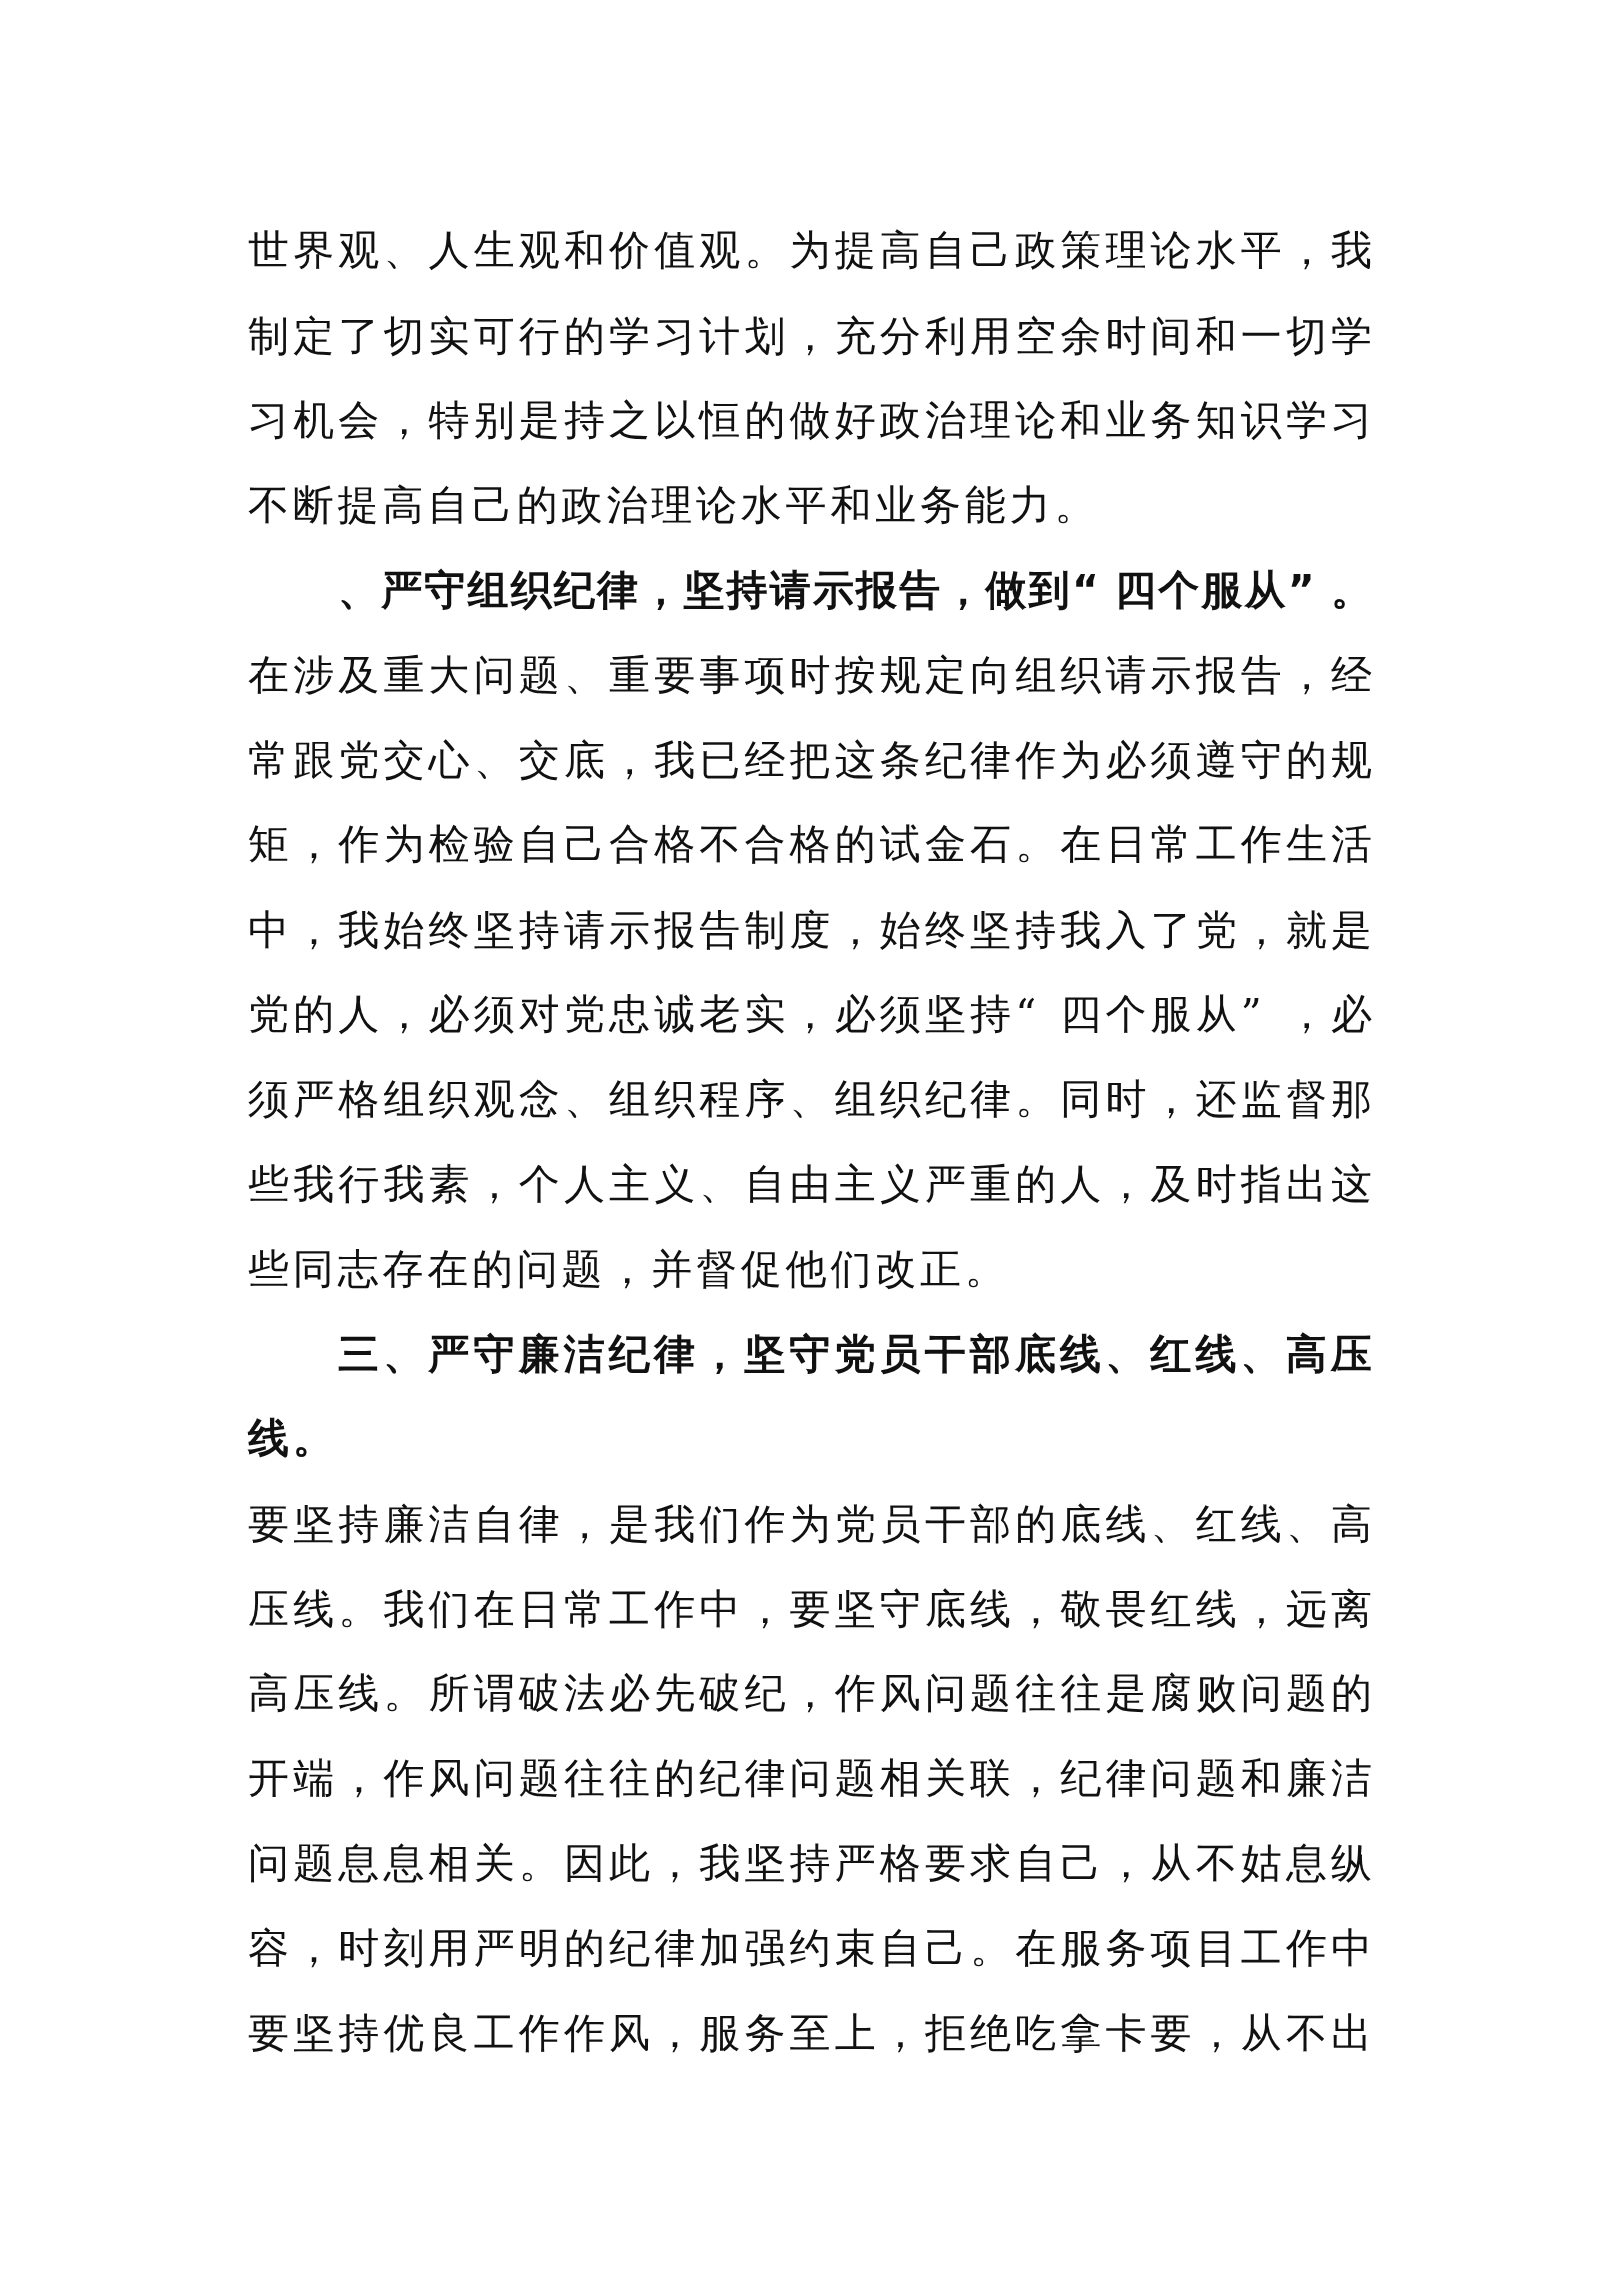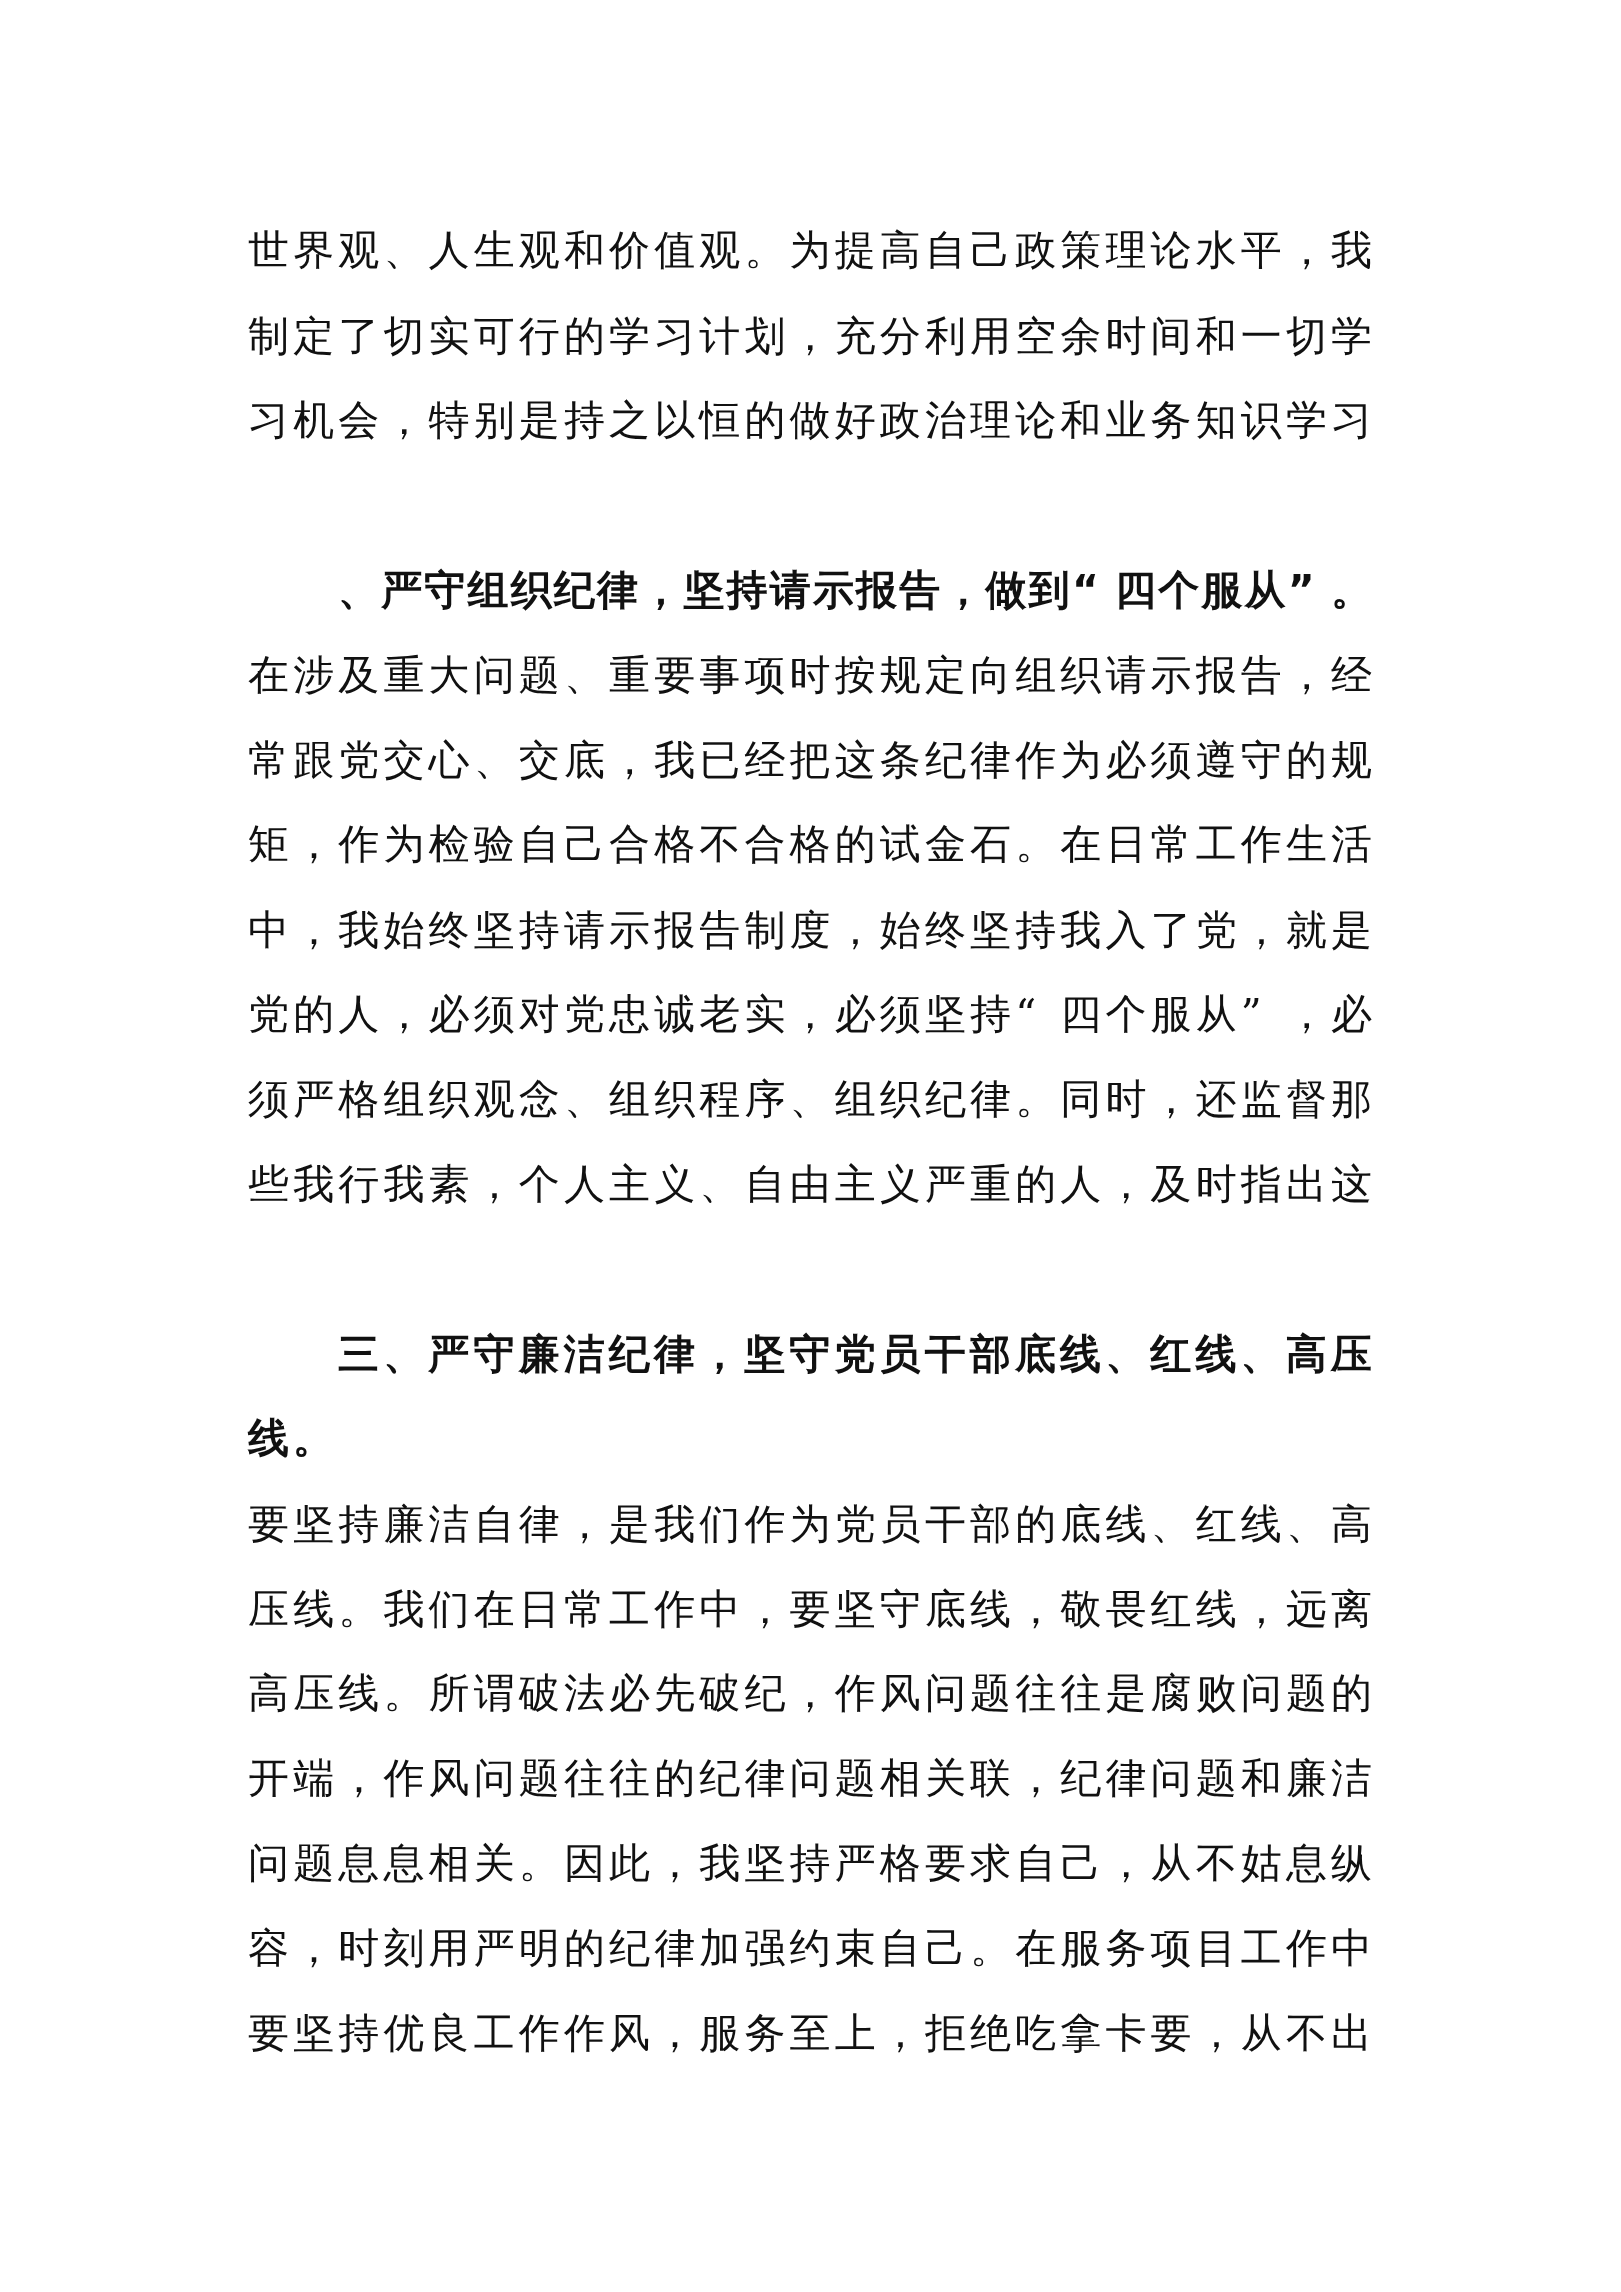--- a/index.html
+++ b/index.html
@@ -128,20 +128,21 @@
       <span style="display: inline-block; width: 41px; text-align: center;">理</span>
       <span style="display: inline-block; width: 41px; text-align: center;">论</span>
       <span style="display: inline-block; width: 41px; text-align: center;">和</span>
       <span style="display: inline-block; width: 41px; text-align: center;">业</span>
       <span style="display: inline-block; width: 41px; text-align: center;">务</span>
       <span style="display: inline-block; width: 41px; text-align: center;">知</span>
       <span style="display: inline-block; width: 41px; text-align: center;">识</span>
       <span style="display: inline-block; width: 41px; text-align: center;">学</span>
       <span style="display: inline-block; width: 41px; text-align: center;">习</span>
     </div>
+  <div class="line last" style="top:481px">不断提高自己的政治理论水平和业务能力。</div>
 
   <div class="line full indent bold" style="top: 566px; display: flex; justify-content: space-between;">
       <span style="display: inline-block; width: 41px; text-align: center;">、</span>
       <span style="display: inline-block; width: 41px; text-align: center;">严</span>
       <span style="display: inline-block; width: 41px; text-align: center;">守</span>
       <span style="display: inline-block; width: 41px; text-align: center;">组</span>
       <span style="display: inline-block; width: 41px; text-align: center;">织</span>
       <span style="display: inline-block; width: 41px; text-align: center;">纪</span>
       <span style="display: inline-block; width: 41px; text-align: center;">律</span>
       <span style="display: inline-block; width: 41px; text-align: center;">，</span>
@@ -345,20 +346,21 @@
       <span style="display: inline-block; width: 41px; text-align: center;">重</span>
       <span style="display: inline-block; width: 41px; text-align: center;">的</span>
       <span style="display: inline-block; width: 41px; text-align: center;">人</span>
       <span style="display: inline-block; width: 41px; text-align: center;">，</span>
       <span style="display: inline-block; width: 41px; text-align: center;">及</span>
       <span style="display: inline-block; width: 41px; text-align: center;">时</span>
       <span style="display: inline-block; width: 41px; text-align: center;">指</span>
       <span style="display: inline-block; width: 41px; text-align: center;">出</span>
       <span style="display: inline-block; width: 41px; text-align: center;">这</span>
     </div>
+  <div class="line last" style="top:1245px">些同志存在的问题，并督促他们改正。</div>
 
   <div class="line full indent bold" style="top: 1330px; display: flex; justify-content: space-between;">
       <span style="display: inline-block; width: 41px; text-align: center;">三</span>
       <span style="display: inline-block; width: 41px; text-align: center;">、</span>
       <span style="display: inline-block; width: 41px; text-align: center;">严</span>
       <span style="display: inline-block; width: 41px; text-align: center;">守</span>
       <span style="display: inline-block; width: 41px; text-align: center;">廉</span>
       <span style="display: inline-block; width: 41px; text-align: center;">洁</span>
       <span style="display: inline-block; width: 41px; text-align: center;">纪</span>
       <span style="display: inline-block; width: 41px; text-align: center;">律</span>

